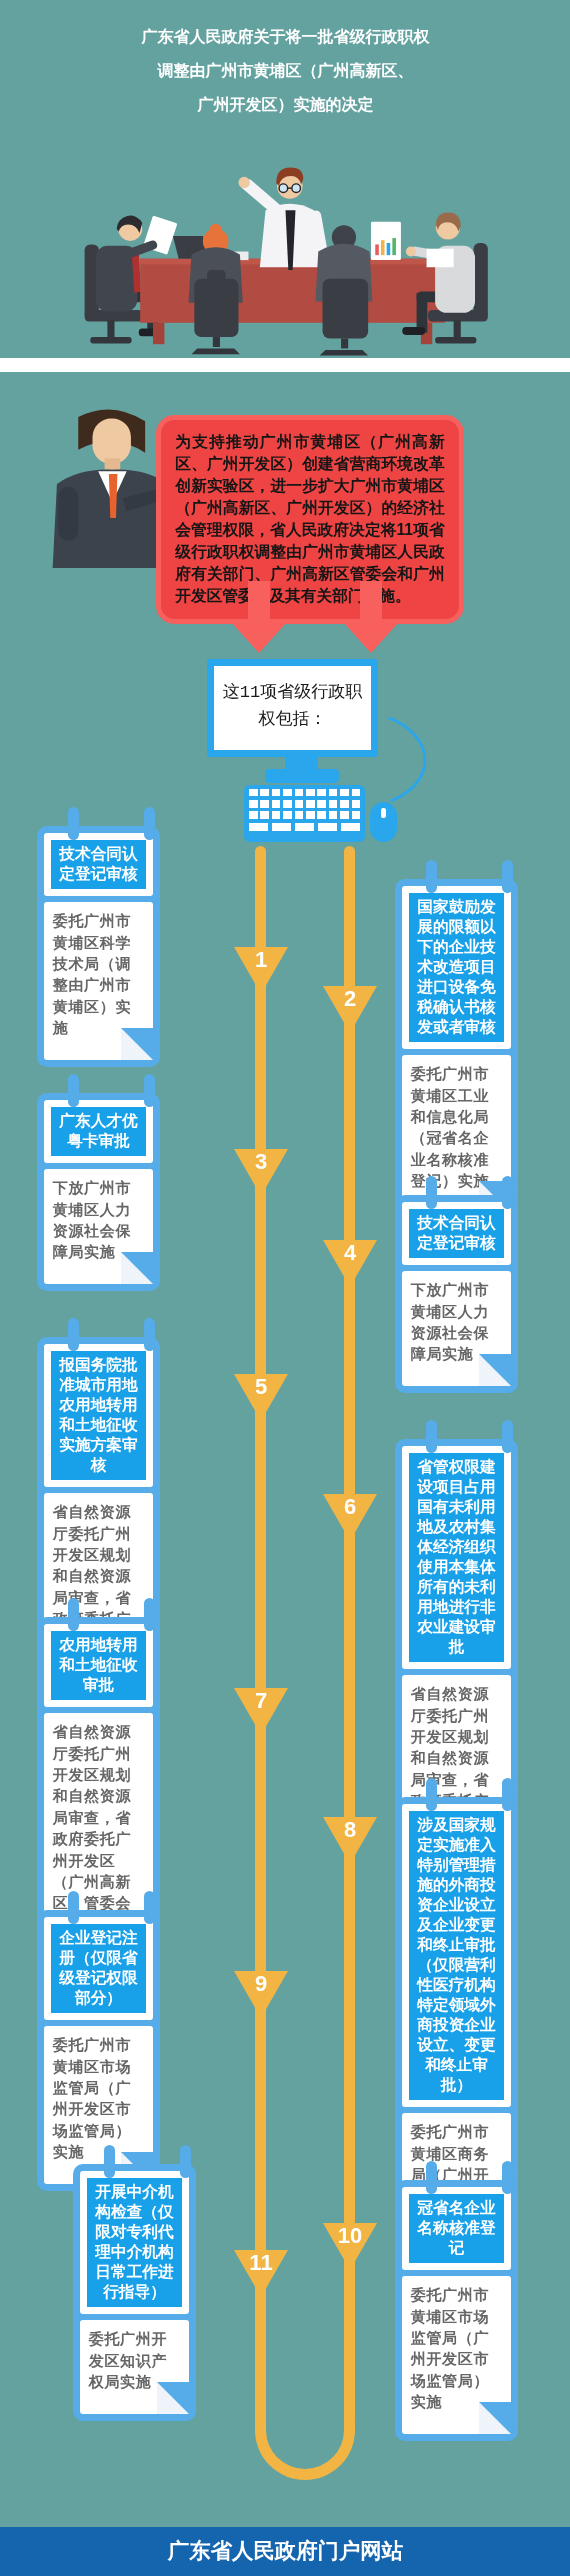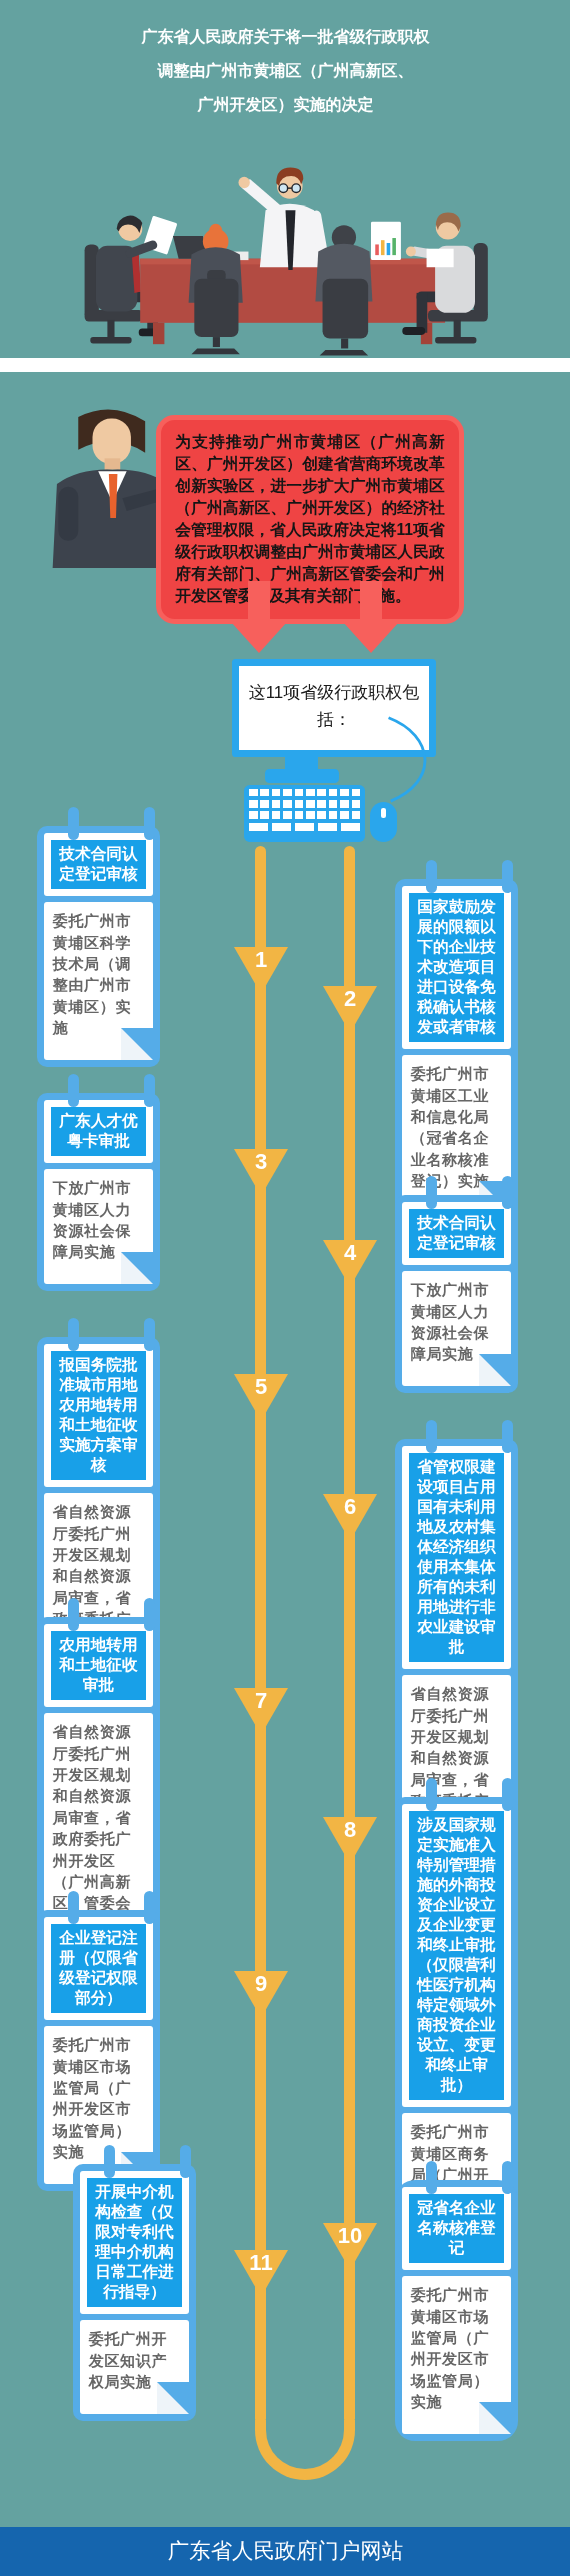--- a/index.html
+++ b/index.html
@@ -19,22 +19,22 @@
   .intro-box{position:absolute;top:415px;left:156px;width:308px;box-sizing:border-box;
     background:#ef4444;border:5.7px solid #f7605c;border-radius:18.6px;padding:11.4px 14.3px;
     color:#151515;font-weight:bold;font-size:15.7px;line-height:22px;text-align:justify;}
 
   
   .red-arrow{position:absolute;width:56px;}
   .red-arrow .stem{width:21.4px;height:41px;background:#f7605c;margin:0 auto;}
   .red-arrow .head{width:0;height:0;border-left:28px solid transparent;border-right:28px solid transparent;border-top:31px solid #f7605c;}
 
   
-  .monitor{position:absolute;top:659px;left:232px;width:204px;height:98px;box-sizing:border-box;
-    background:#fff;border:7.1px solid #2aa6ec;border-radius:3.6px;}
+  .monitor{position:absolute;top:659px;left:207px;width:171px;height:98px;box-sizing:border-box;
+    background:#fff;border:7.1px solid #2aa6ec;border-radius:3.6px;font-family:Liberation Mono, monospace;}
   .screen-text{padding:14.3px 5.7px 0;text-align:center;color:#1a1a1a;font-size:17px;line-height:26.4px;}
   .stand-neck{position:absolute;top:756px;left:285px;width:33px;height:14.3px;background:#2aa6ec;}
   .stand-base{position:absolute;top:769px;left:265px;width:74px;height:14.3px;background:#2aa6ec;border-radius:4.3px;}
   .keyboard{position:absolute;top:785px;left:244px;width:121px;height:57px;background:#2aa6ec;border-radius:5.7px;}
   .krow{height:7.8px;margin:3.6px 5px 0;background:repeating-linear-gradient(90deg,#fff 0 8.6px,rgba(0,0,0,0) 8.6px 11.4px);}
   .krow.space{background:repeating-linear-gradient(90deg,#fff 0 18.6px,rgba(0,0,0,0) 18.6px 23px);}
   .mouse{position:absolute;top:802px;left:370px;width:27px;height:40px;background:#2aa6ec;border-radius:13.6px;}
   .mouse::after{content:"";position:absolute;left:11.4px;top:5.7px;width:4.3px;height:10px;background:#fff;border-radius:2.1px;}
   .mouse-cord{position:absolute;top:714px;left:385px;}
 
@@ -56,21 +56,21 @@
   .panel{background:#fff;border-radius:2.9px;}
   .p1{padding:7.1px;margin-bottom:5.7px;}
   .card-title{background:#18a0e8;color:#fff;font-weight:bold;font-size:15.7px;line-height:20px;text-align:center;padding:4.3px 2.9px;}
   .p2{position:relative;padding:8.6px 8.6px 21.4px;min-height:43px;}
   .card-body{color:#666;font-weight:bold;font-size:15px;line-height:21.4px;letter-spacing:0.7px;}
   .fold{position:absolute;right:0;bottom:0;width:0;height:0;border:16.4px solid;
     border-color:#55ace8 #55ace8 #eef4f9 #eef4f9;}
 
   
   .footer{position:absolute;top:2527px;left:0;width:571px;height:49px;background:#1565ae;
-    text-align:center;color:#fff;font-weight:normal;font-size:21.4px;line-height:49px;}
+    text-align:center;color:#fff;font-weight:bold;font-size:21.4px;line-height:49px;}
 </style>
 </head>
 <body>
 
 <div class="page">
 
   <div class="page-title">
     <div>广东省人民政府关于将一批省级行政职权</div>
     <div>调整由广州市黄埔区（广州高新区、</div>
     <div>广州开发区）实施的决定</div>
@@ -318,21 +318,21 @@
     <div class="tab t1"></div>
       <div class="tab t2"></div>
     <div class="panel p1">
         <div class="card-title">企业登记注册（仅限省级登记权限部分）</div>
       </div>
     <div class="panel p2">
         <div class="card-body">委托广州市黄埔区市场监管局（广州开发区市场监管局）实施</div>
         <div class="fold"></div>
       </div>
   </div>
-  <div class="card" style="left:395px;top:2180px;border-radius:20px;">
+  <div class="card" style="left:395px;top:2180px;">
     <div class="tab t1"></div>
       <div class="tab t2"></div>
     <div class="panel p1">
         <div class="card-title">冠省名企业名称核准登记</div>
       </div>
     <div class="panel p2">
         <div class="card-body">委托广州市黄埔区市场监管局（广州开发区市场监管局）实施</div>
         <div class="fold"></div>
       </div>
   </div>

